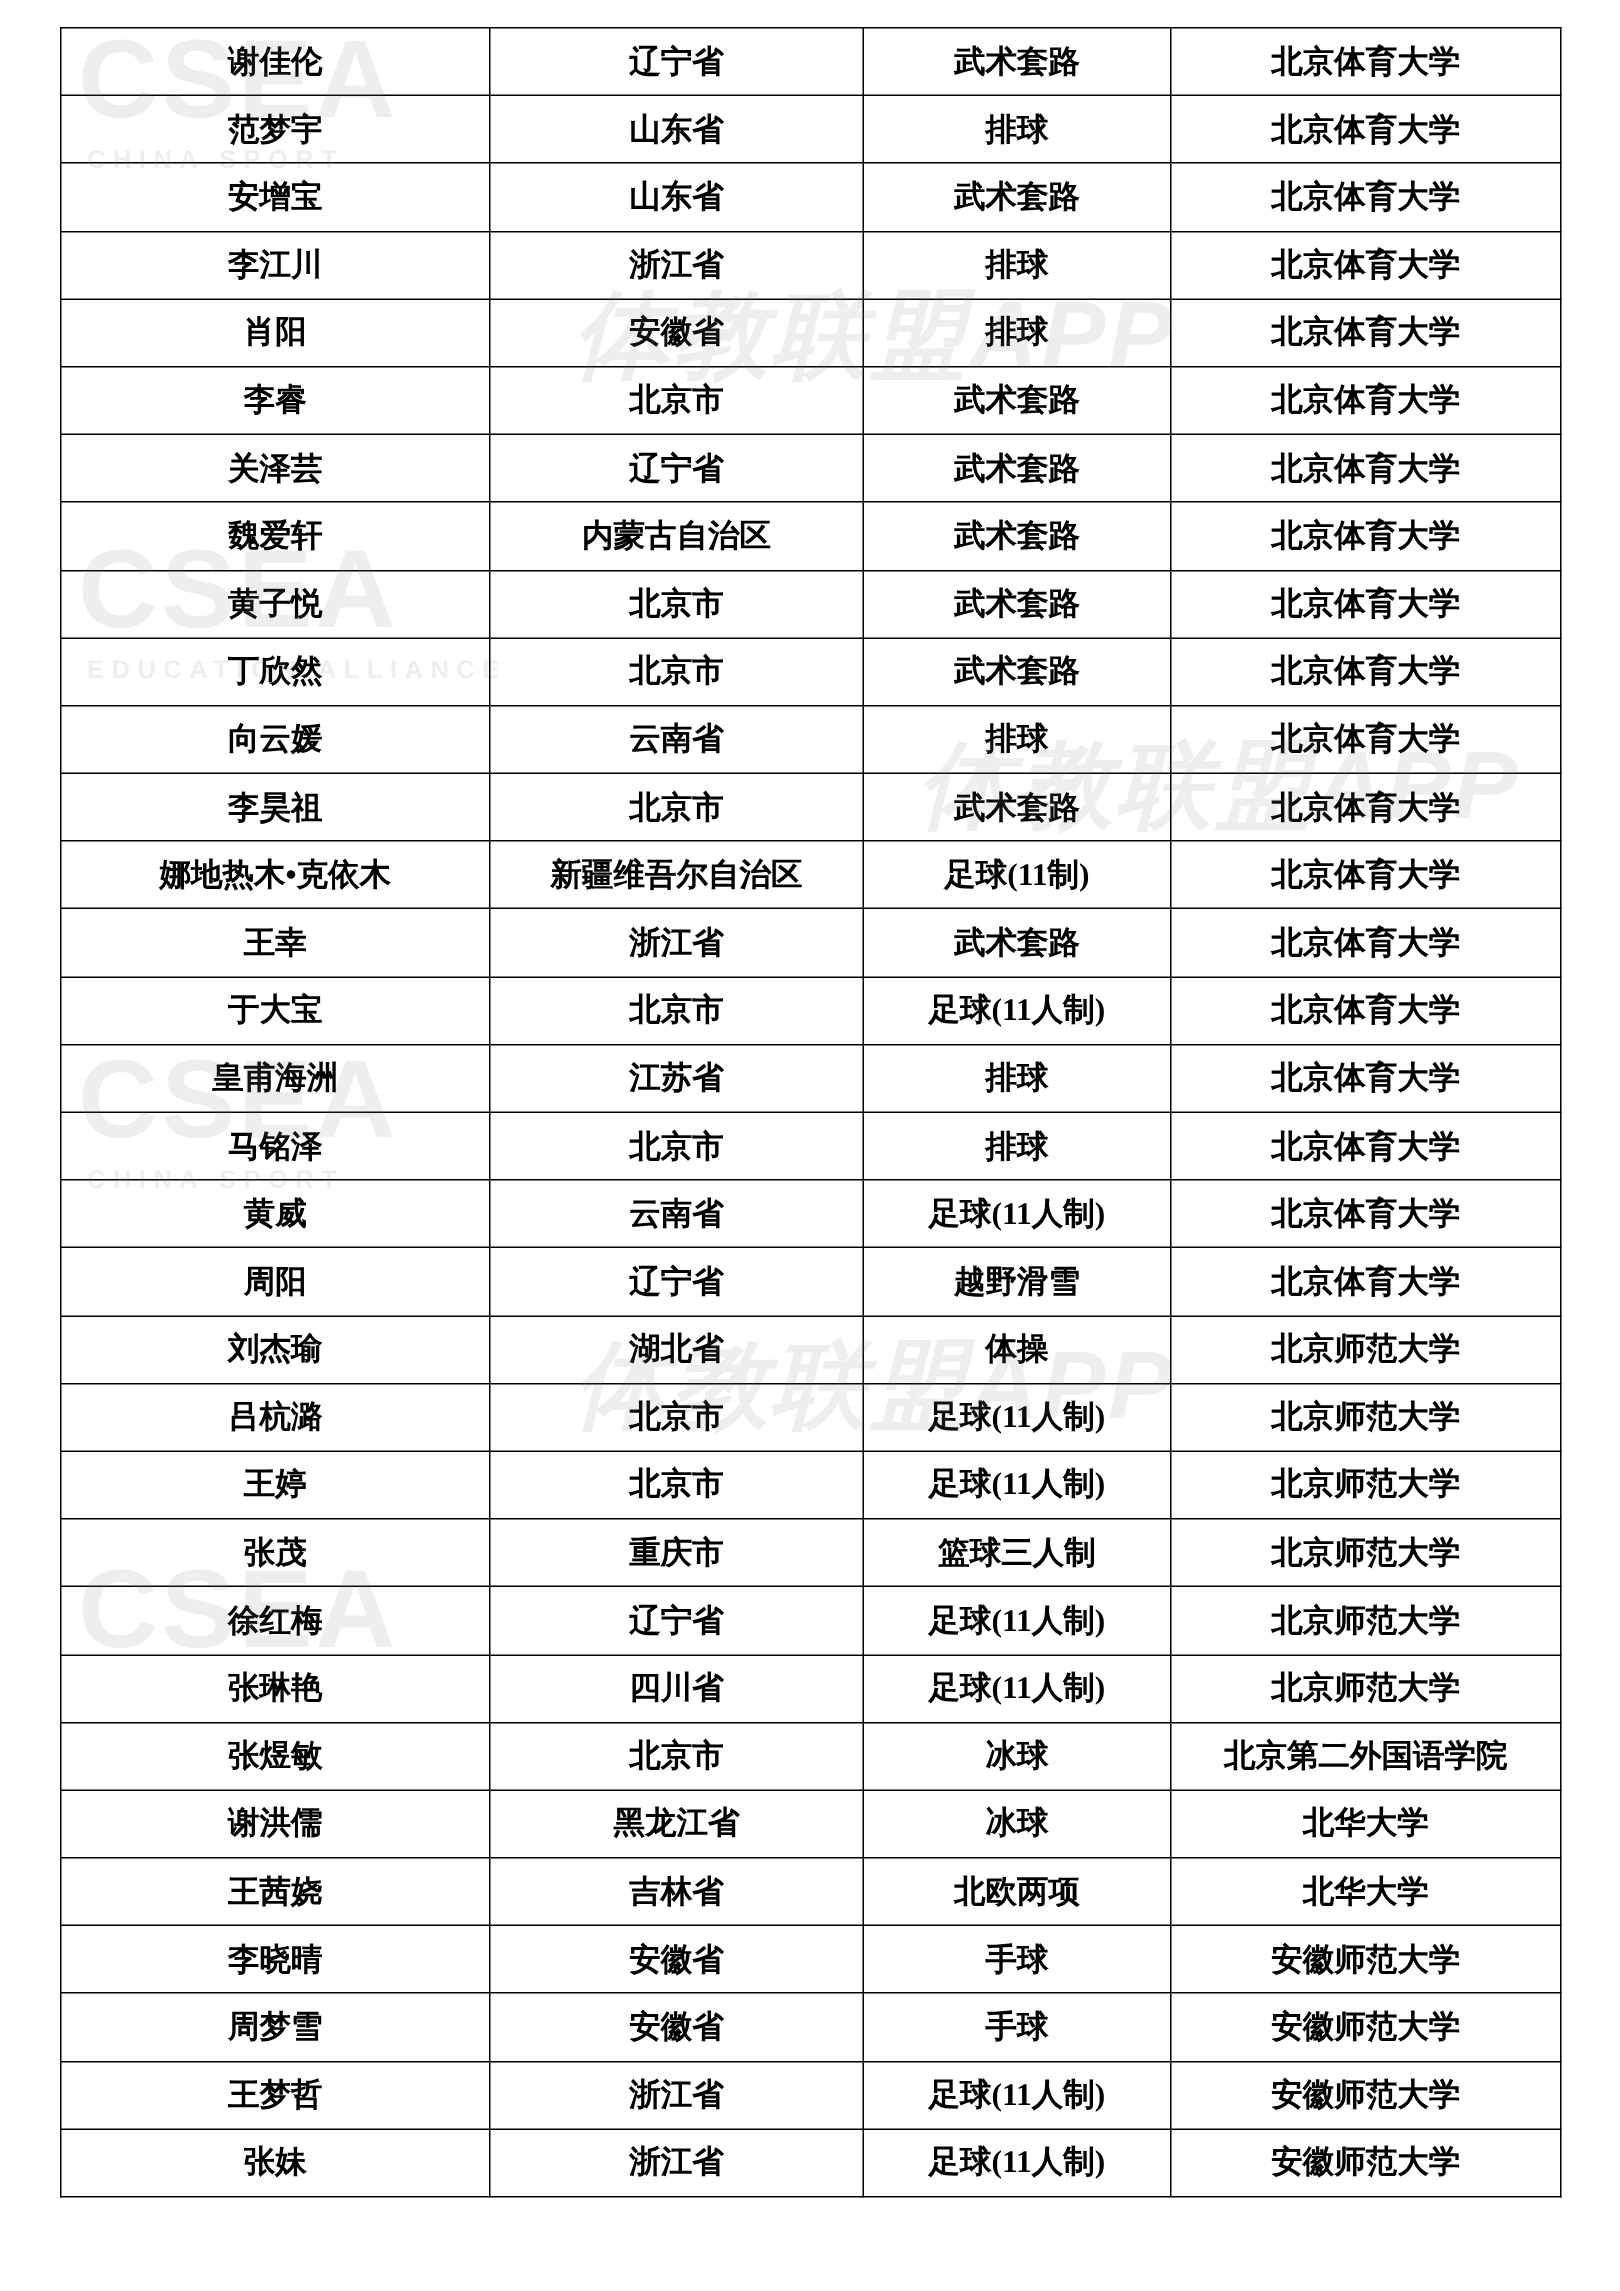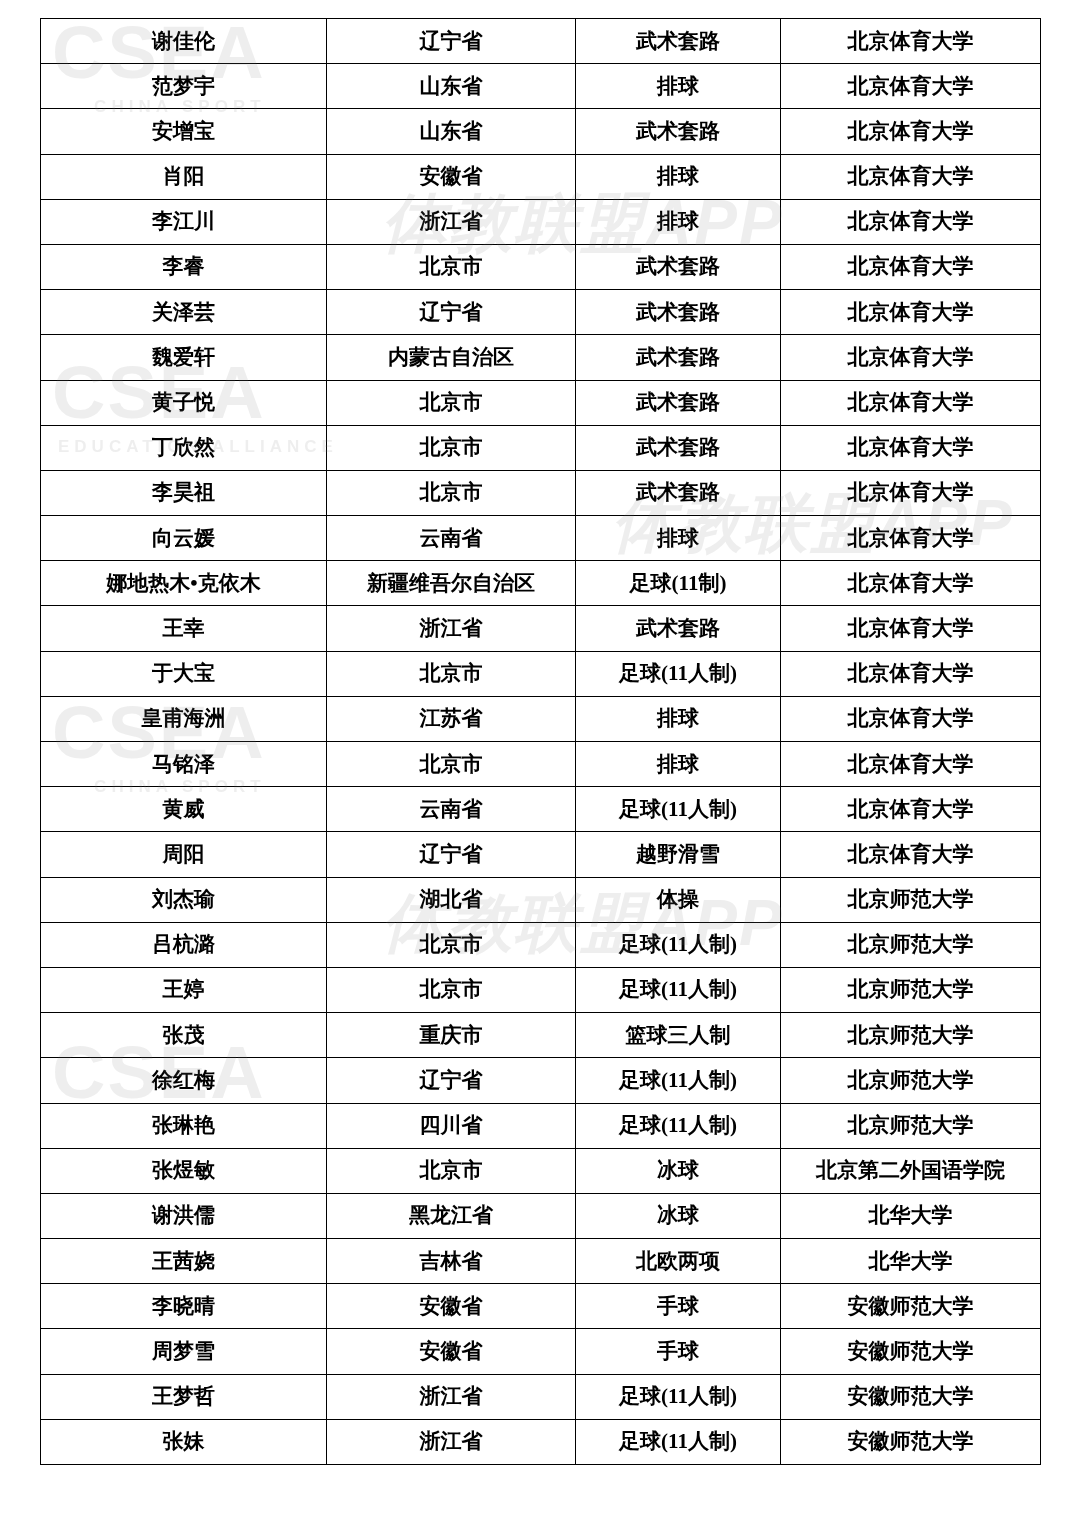--- a/index.html
+++ b/index.html
@@ -42,21 +42,20 @@
   .wm .big {
     font-size: 74px;
     letter-spacing: 2px;
   }
   .wm .sub {
     font-size: 17px;
     letter-spacing: 5px;
     display: block;
     margin-top: 2px;
     margin-left: 6px;
-    text-align: right;
   }
   .wm-cn {
     position: absolute;
     color: rgba(120,120,120,0.13);
     font-family: "Liberation Sans", sans-serif;
     font-size: 64px;
     font-weight: bold;
     white-space: nowrap;
     letter-spacing: 2px;
     font-style: italic;
@@ -132,32 +131,32 @@
           <td>排球</td>
           <td>北京体育大学</td>
         </tr>
         <tr>
           <td>安增宝</td>
           <td>山东省</td>
           <td>武术套路</td>
           <td>北京体育大学</td>
         </tr>
         <tr>
+          <td>李江川</td>
+          <td>浙江省</td>
+          <td>排球</td>
+          <td>北京体育大学</td>
+        </tr>
+        <tr>
           <td>肖阳</td>
           <td>安徽省</td>
           <td>排球</td>
           <td>北京体育大学</td>
         </tr>
         <tr>
-          <td>李江川</td>
-          <td>浙江省</td>
-          <td>排球</td>
-          <td>北京体育大学</td>
-        </tr>
-        <tr>
           <td>李睿</td>
           <td>北京市</td>
           <td>武术套路</td>
           <td>北京体育大学</td>
         </tr>
         <tr>
           <td>关泽芸</td>
           <td>辽宁省</td>
           <td>武术套路</td>
           <td>北京体育大学</td>
@@ -174,29 +173,29 @@
           <td>武术套路</td>
           <td>北京体育大学</td>
         </tr>
         <tr>
           <td>丁欣然</td>
           <td>北京市</td>
           <td>武术套路</td>
           <td>北京体育大学</td>
         </tr>
         <tr>
-          <td>李昊祖</td>
-          <td>北京市</td>
-          <td>武术套路</td>
-          <td>北京体育大学</td>
-        </tr>
-        <tr>
           <td>向云媛</td>
           <td>云南省</td>
           <td>排球</td>
+          <td>北京体育大学</td>
+        </tr>
+        <tr>
+          <td>李昊祖</td>
+          <td>北京市</td>
+          <td>武术套路</td>
           <td>北京体育大学</td>
         </tr>
         <tr>
           <td>娜地热木•克依木</td>
           <td>新疆维吾尔自治区</td>
           <td>足球(11制)</td>
           <td>北京体育大学</td>
         </tr>
         <tr>
           <td>王幸</td>

